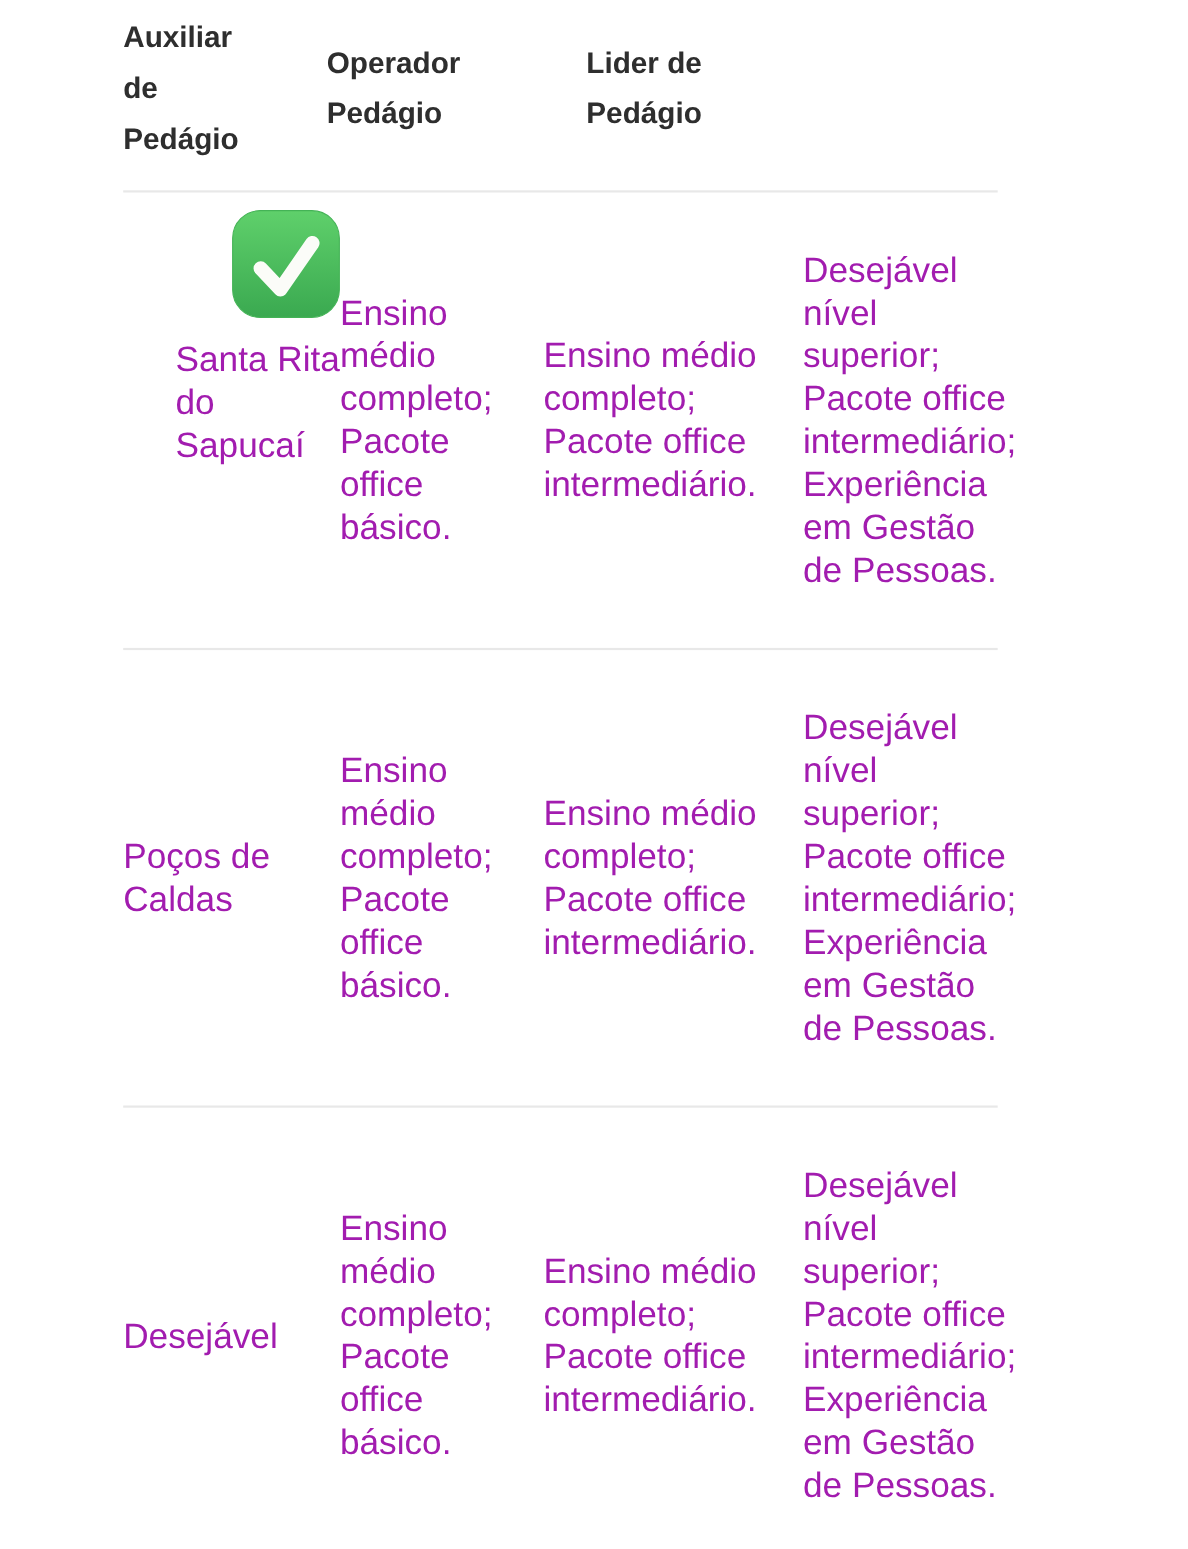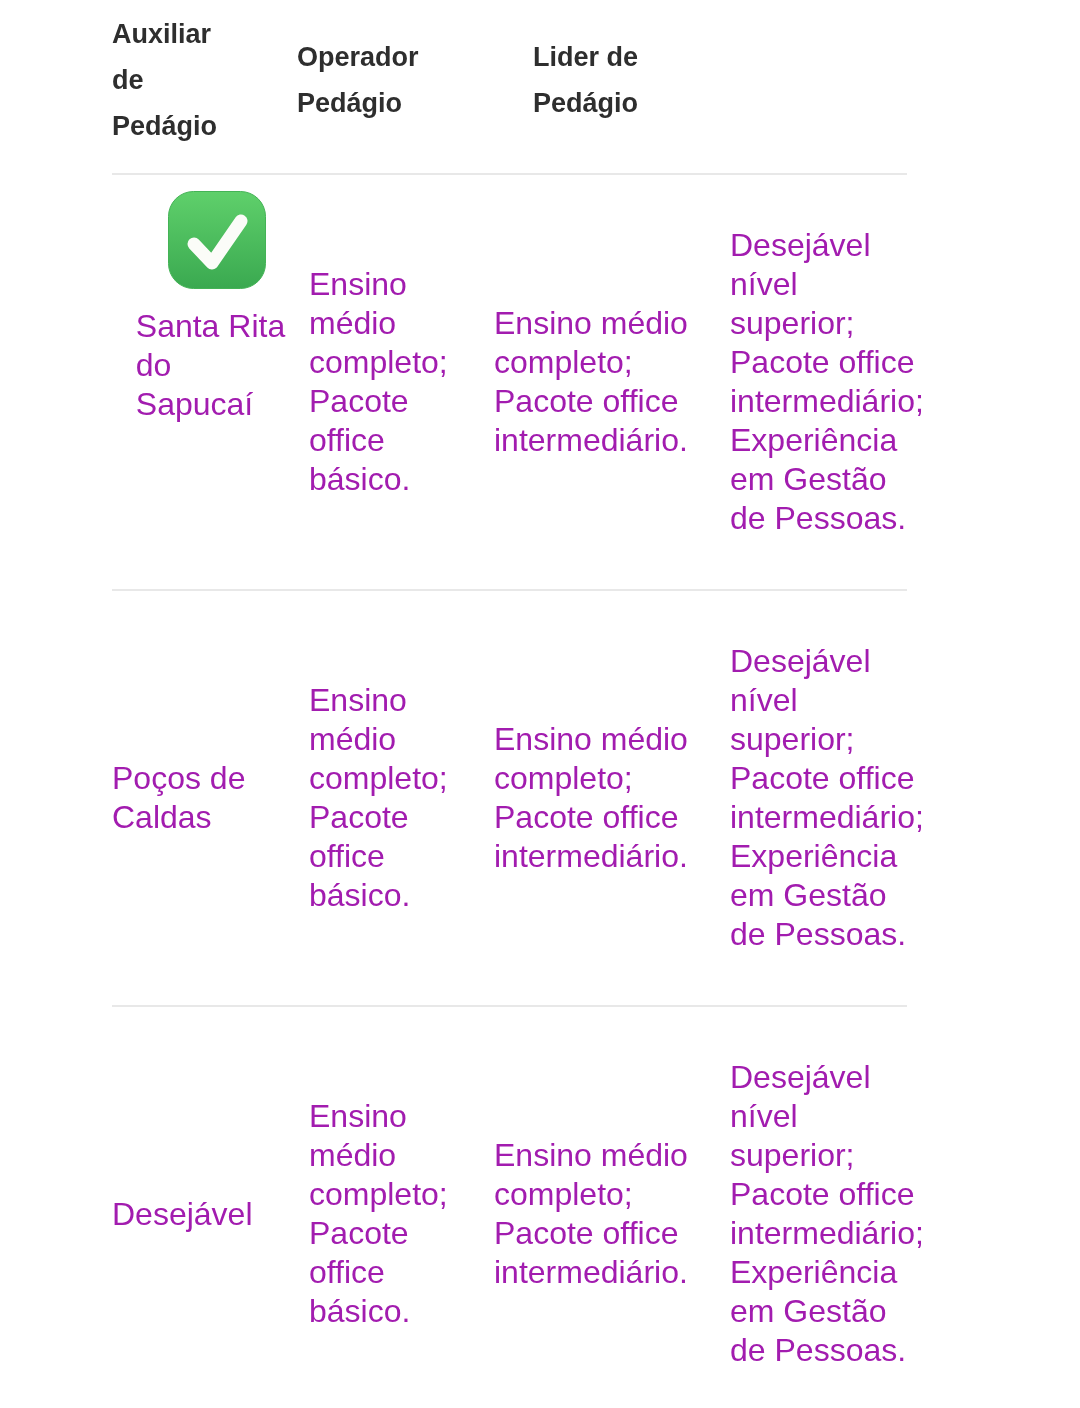--- a/index.html
+++ b/index.html
@@ -47,21 +47,21 @@
   .c3 { width: 236px; }
   .c4 { width: 177px; }
   .cell-text {
     font-size: 32px;
     line-height: 39px;
     color: #a21caf;
     white-space: pre-line;
   }
   .city-first {
     flex-direction: column;
-    align-items: center;
+    align-items: flex-end;
     justify-content: flex-start;
     padding-top: 16px;
   }
   .check {
     display: block;
     width: 98px;
     height: 98px;
     margin-left: 13px;
     margin-bottom: 18px;
   }

